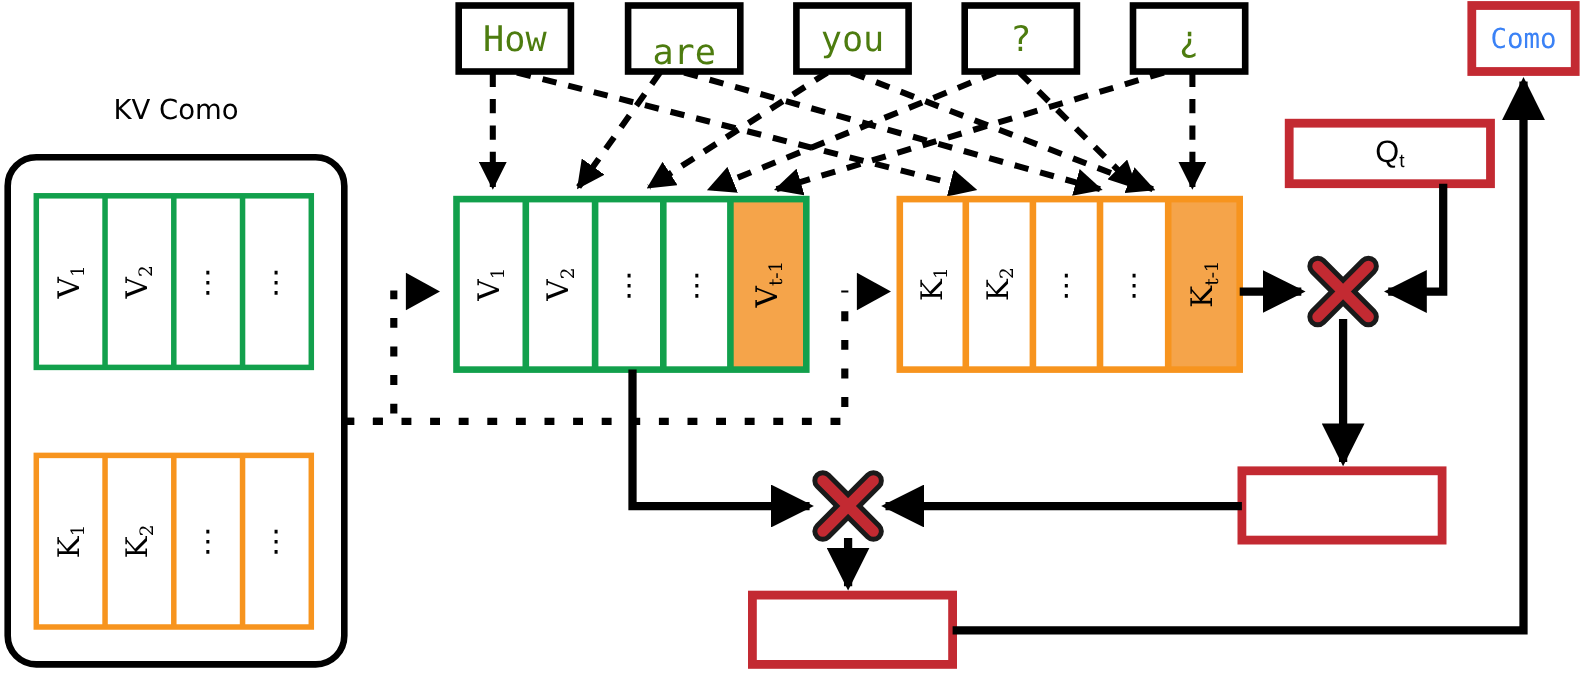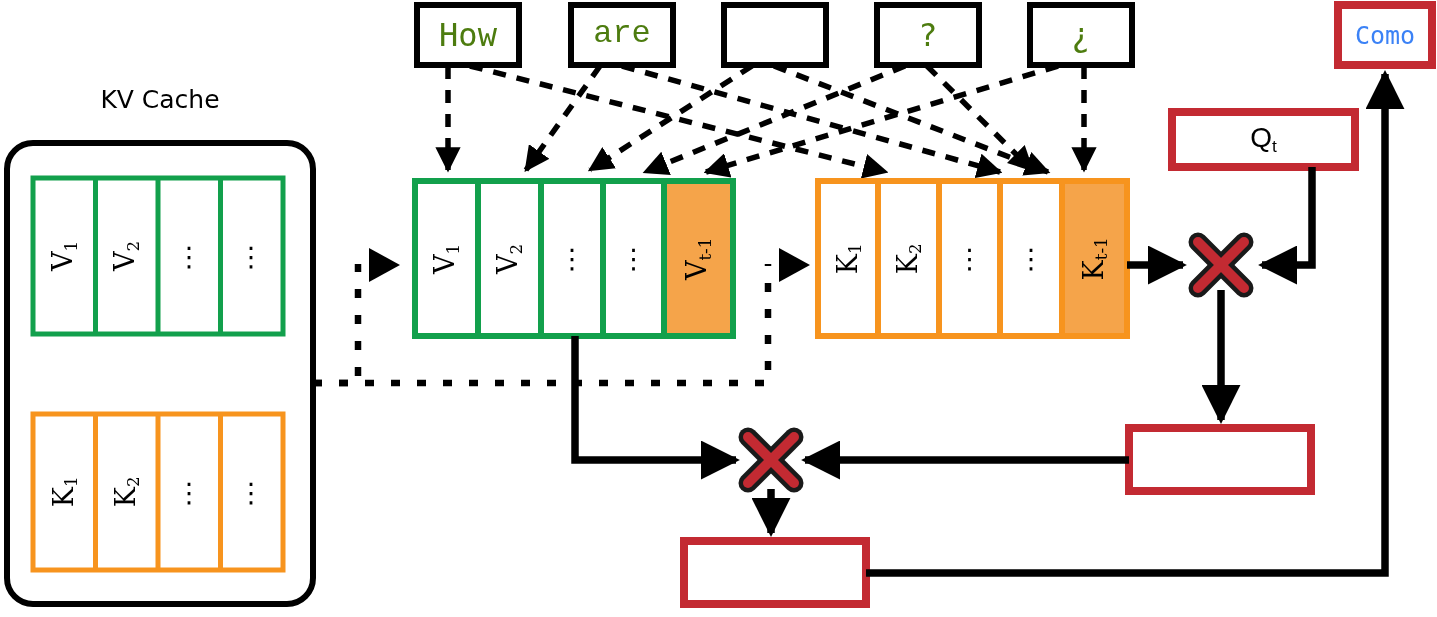--- a/index.html
+++ b/index.html
@@ -141,24 +141,25 @@
         <line x1="748" y1="437" x2="794" y2="483"></line>
         <line x1="794" y1="437" x2="748" y2="483"></line>
       </g>
       <g stroke="#C32A32" stroke-width="10" stroke-linecap="round">
         <line x1="748" y1="437" x2="794" y2="483"></line>
         <line x1="794" y1="437" x2="748" y2="483"></line>
       </g>
     </g>
   </svg>
 
-  <div class="lbl kvtitle" style="left:60px;top:83px;width:200px;height:32px;">KV Cache</div>
+  <div class="lbl kvtitle" style="left:60px;top:83px;width:200px;height:32px;">KV Como</div>
 
   <div class="lbl tok" style="left:417px;top:5px;width:102px;height:60px;">How</div>
-  <div class="lbl tok" style="left:571px;top:3px;width:102px;height:60px;font-family:Liberation Mono, monospace;">are</div>
+  <div class="lbl tok" style="left:571px;top:17px;width:102px;height:60px;">are</div>
+  <div class="lbl tok" style="left:724px;top:5px;width:102px;height:60px;">you</div>
   <div class="lbl tok" style="left:877px;top:5px;width:102px;height:60px;">?</div>
   <div class="lbl tok" style="left:1030px;top:5px;width:102px;height:60px;">¿</div>
 
   <div class="lbl" style="left:33px;top:178px;width:62px;height:156px;">
     <span class="cellbl"><span>V</span><sub>1</sub></span>
   </div>
   <div class="lbl" style="left:95px;top:178px;width:62px;height:156px;">
     <span class="cellbl"><span>V</span><sub>2</sub></span>
   </div>
   <div class="lbl vdots" style="left:158px;top:178px;width:62px;height:156px;">⋮</div>

